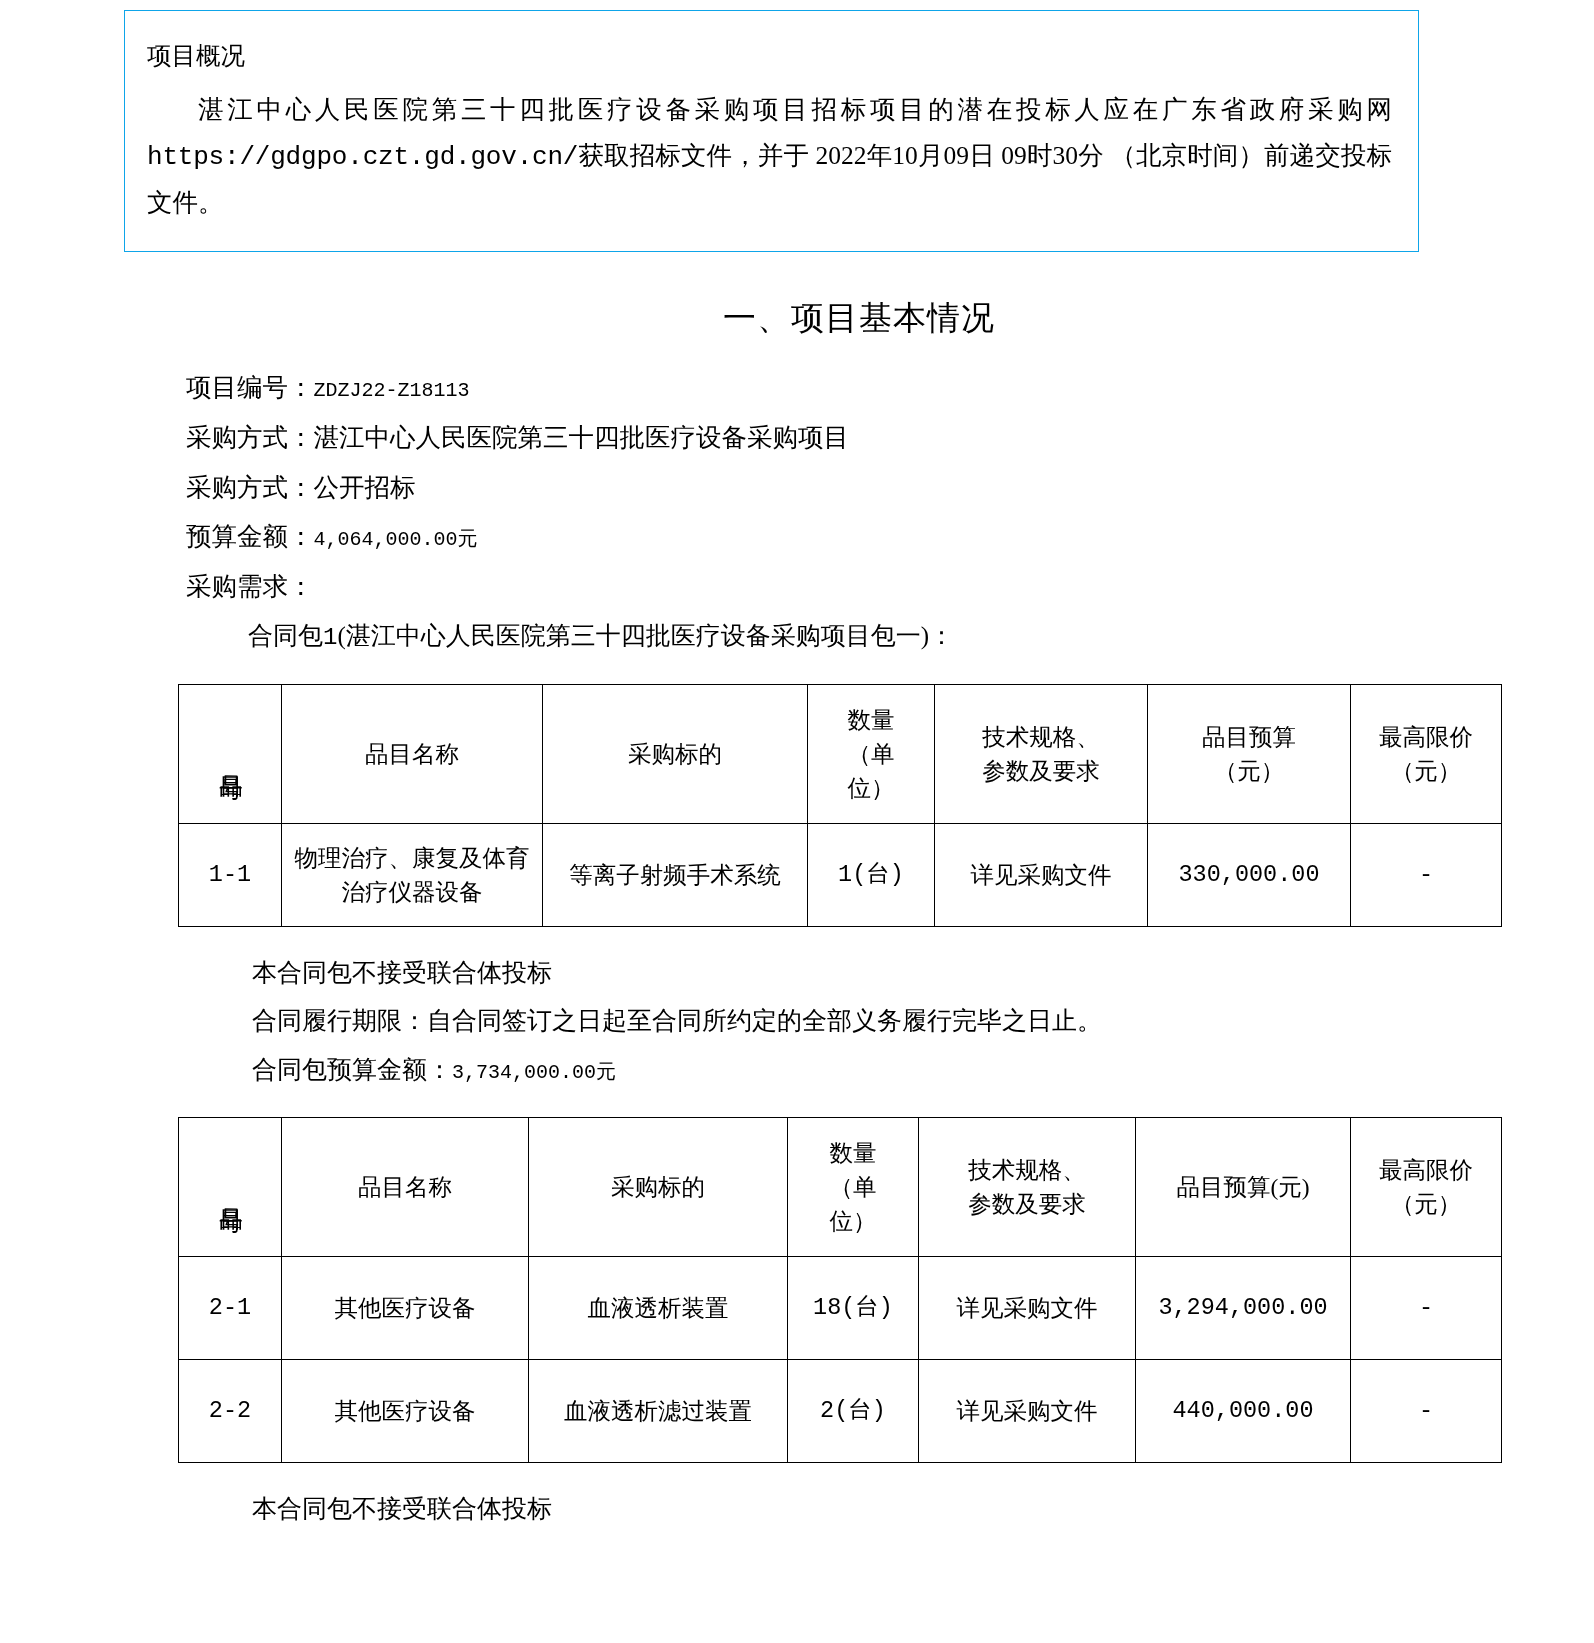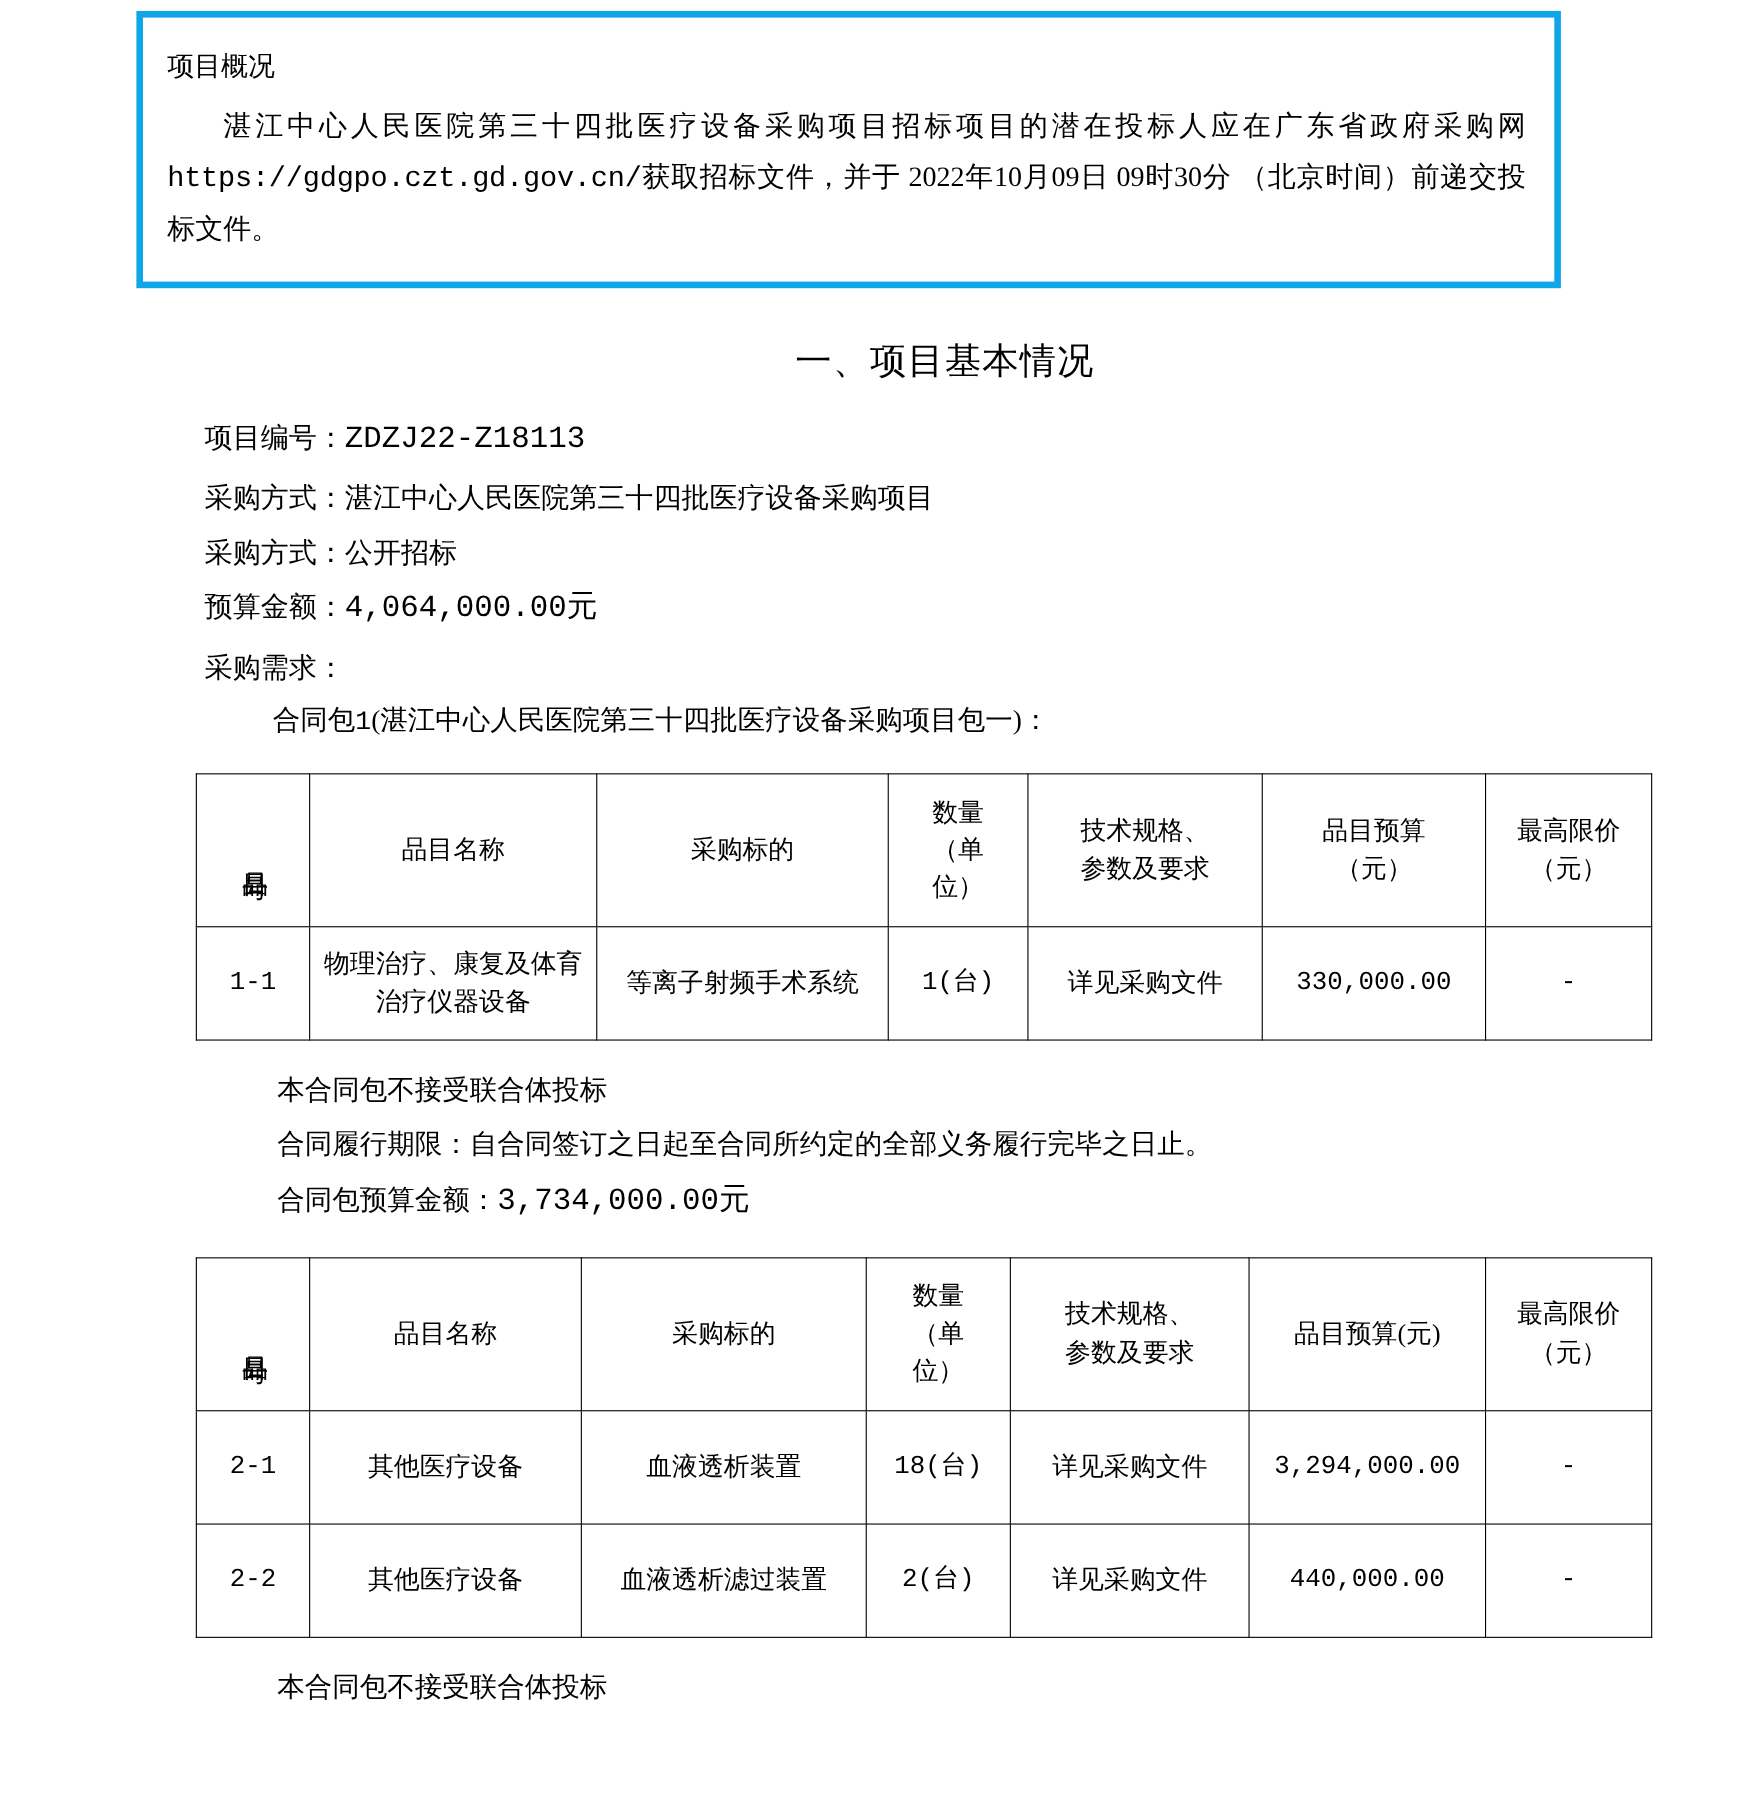--- a/index.html
+++ b/index.html
@@ -18,21 +18,21 @@
     position: relative;
     width: 1594px;
     min-height: 1643px;
     padding: 0;
     box-sizing: border-box;
   }
 
   
   .overview-box {
     margin: 10px 175px 0 124px;
-    border: 6px solid #0ea5e9;
+    border: 1px solid #0ea5e9;
     padding: 28px 26px 26px 22px;
     box-sizing: border-box;
   }
   .overview-title {
     font-size: 24.5px;
     line-height: 1.4;
     margin-bottom: 14px;
   }
   .overview-body {
     font-size: 25.5px;
@@ -58,21 +58,21 @@
   .field-list {
     margin: 0 0 0 186px;
   }
   .field-line {
     font-size: 25.5px;
     line-height: 1.95;
     white-space: nowrap;
   }
   .num-mono {
     font-family: "Liberation Mono", "DejaVu Sans Mono", monospace;
-    font-size: 28px;
+    font-size: 20px;
   }
 
   
   .pkg-line {
     margin-left: 248px;
     font-size: 25px;
     line-height: 1.95;
   }
   .pkg-line.indent-small {
     margin-left: 252px;

